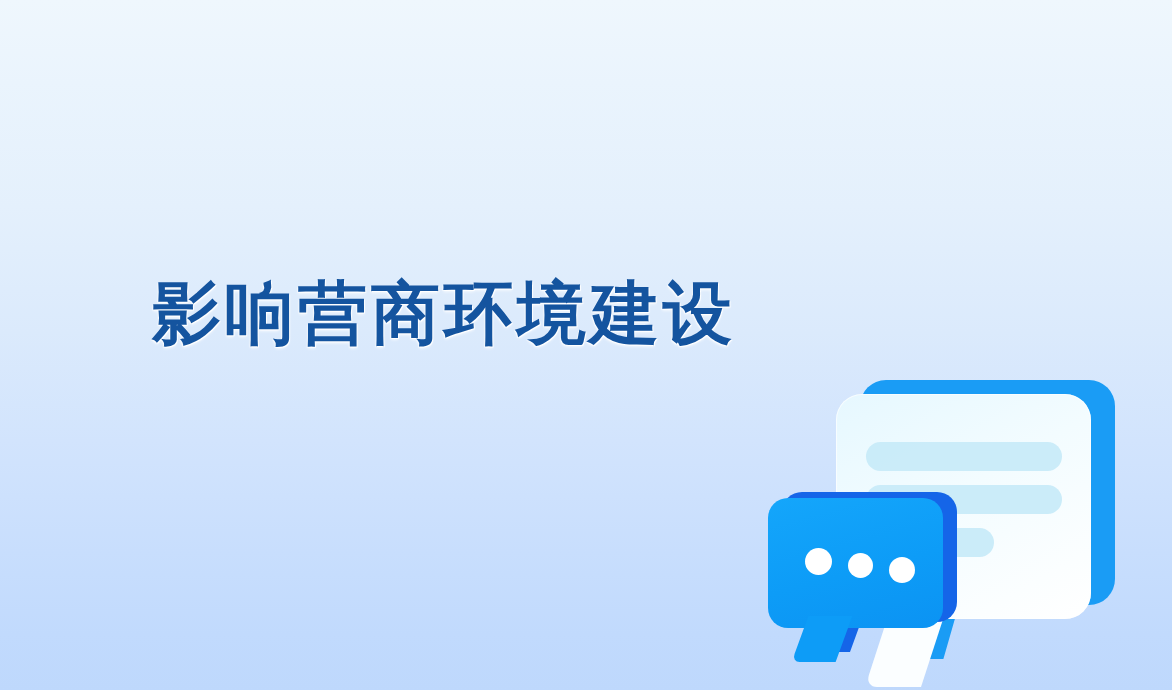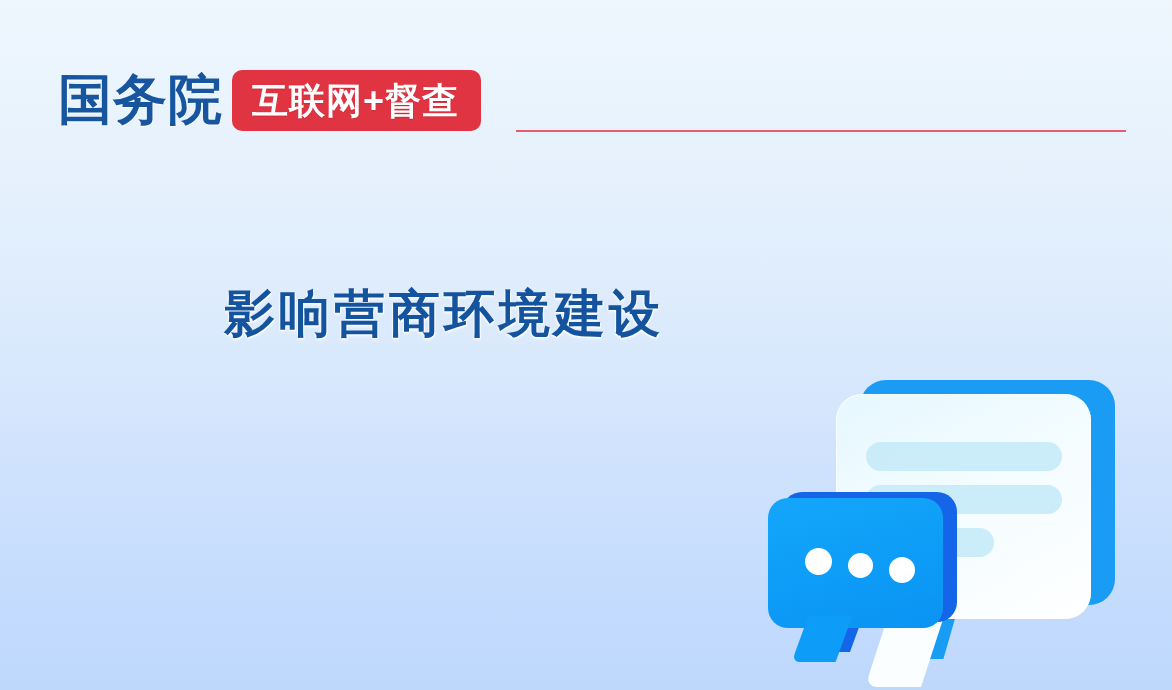--- a/index.html
+++ b/index.html
@@ -83,21 +83,21 @@
 
   
   .headline {
     position: absolute;
     left: 108px;
     top: 268px;
     width: 672px;
     text-align: center;
   }
   .headline-line {
-    font-size: 51px;
+    font-size: 69px;
     line-height: 92px;
     font-weight: 700;
     letter-spacing: 4px;
     color: #14549f;
     text-shadow:
        1px 1px 0 rgba(255,255,255,0.9),
       -1px 1px 0 rgba(255,255,255,0.55),
        0 2px 3px rgba(255,255,255,0.75);
     white-space: nowrap;
   }
@@ -210,29 +210,20 @@
   }
   .dot-1 { left: 61px;  top: 196px; width: 27px; height: 27px; }
   .dot-2 { left: 104px; top: 201px; width: 25px; height: 25px; }
   .dot-3 { left: 145px; top: 205px; width: 26px; height: 26px; }
 </style>
 </head>
 <body>
 
 <div class="banner">
 
-  <div class="header">
-    <div class="org-name">国务院</div>
-
-    <div class="badge">
-      <span class="badge-text">互联网+督查</span>
-    </div>
-
-    <div class="header-rule"></div>
-  </div>
 
   <div class="headline">
     <div class="headline-line">影响营商环境建设</div>
   </div>
 
   <div class="illustration">
 
     <div class="bubble-back-shadow"></div>
     <div class="bubble-back"></div>
     <div class="bubble-back-tail"></div>

